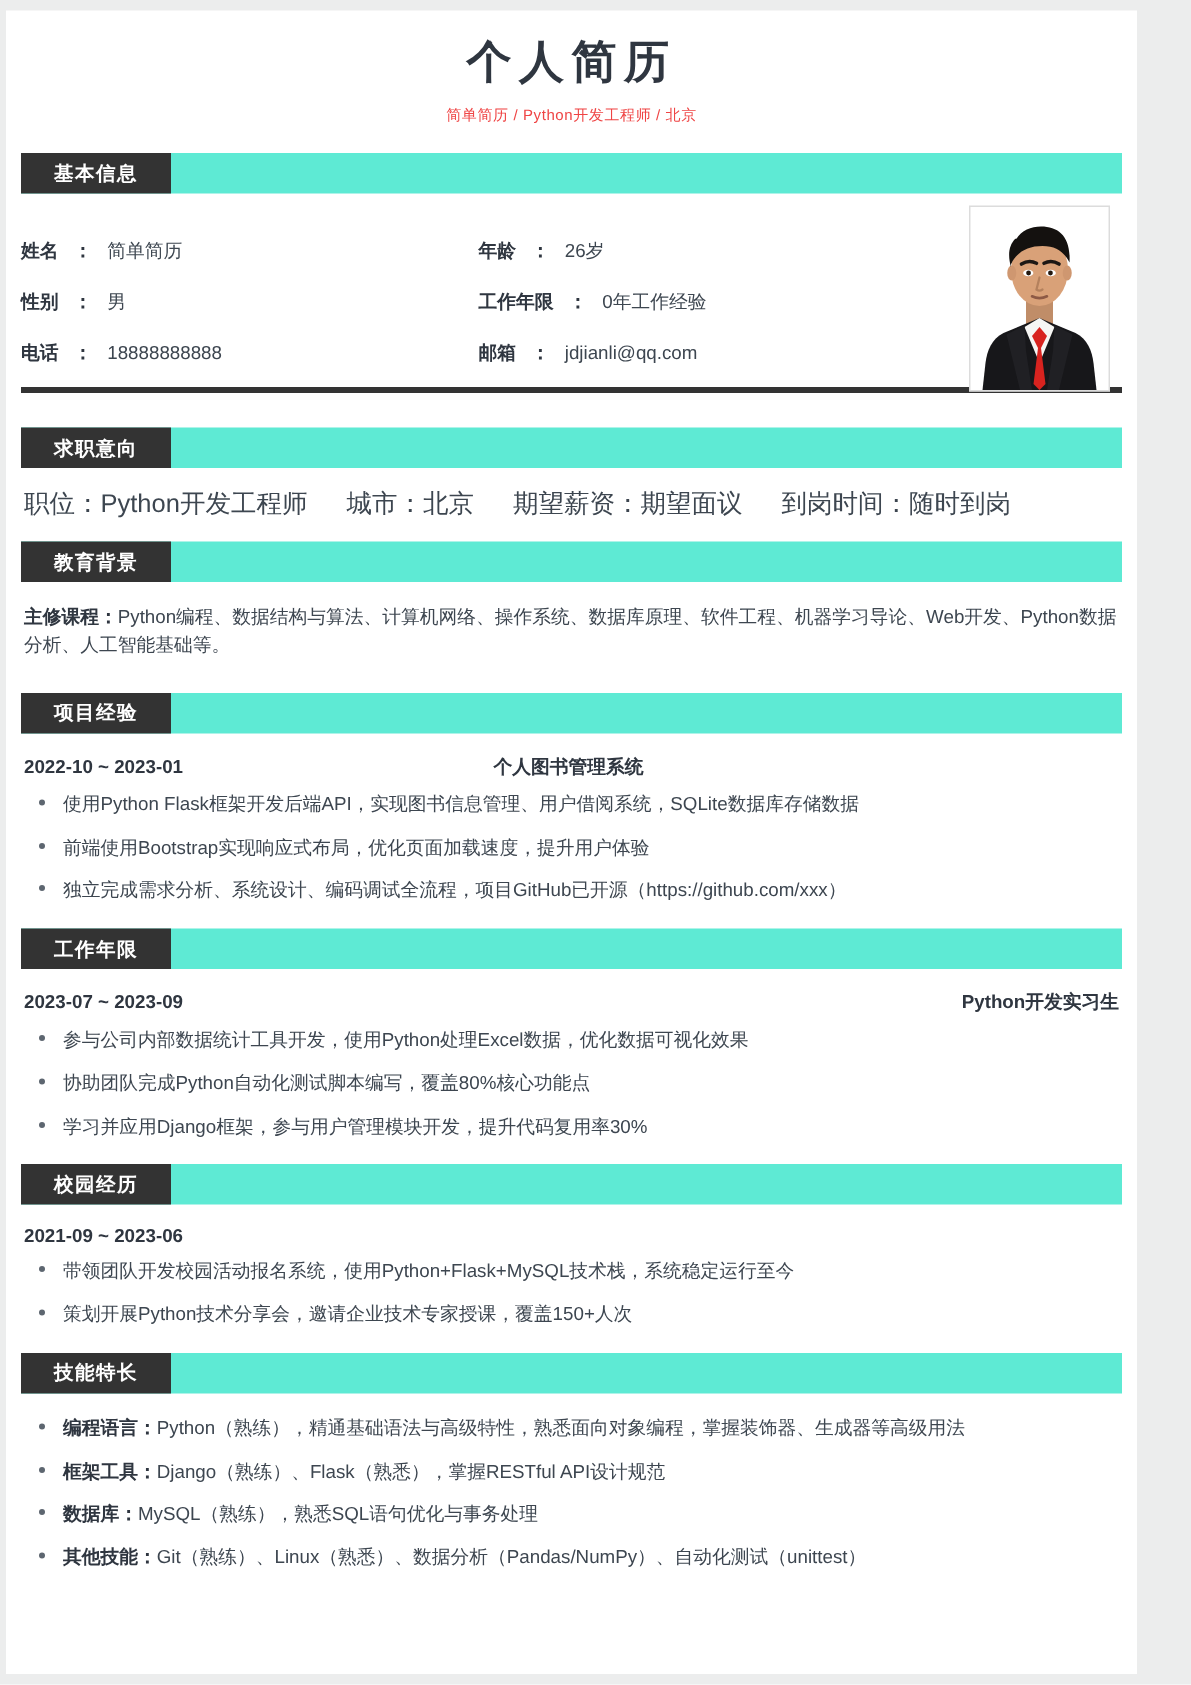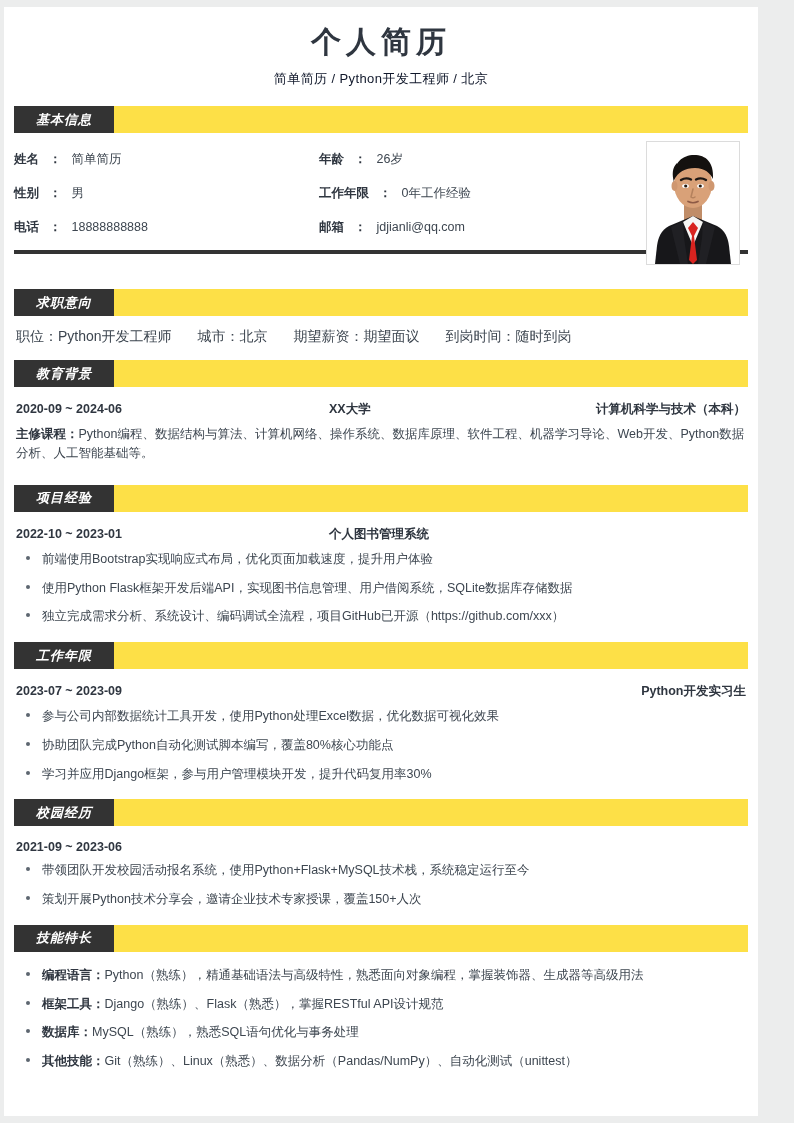--- a/index.html
+++ b/index.html
@@ -37,33 +37,32 @@
   .doc-title {
     font-size: 30px;
     font-weight: bold;
     letter-spacing: 5px;
     color: #2f3640;
     line-height: 1.2;
     margin: 0;
   }
   .doc-subtitle {
     margin-top: 10px;
-    font-size: 13px;
-    color: #0f172a;
+    font-size: 10px;
+    color: #ef4444;
     letter-spacing: 0.4px;
   }
 
   
   .section-bar {
     display: flex;
     align-items: stretch;
-    background: #fde047;
+    background: #5eead4;
     height: 27px;
     margin-top: 4px;
-    font-style: italic;
   }
   .section-bar .tag {
     background: #333333;
     color: #ffffff;
     font-size: 13px;
     font-weight: bold;
     letter-spacing: 1px;
     display: flex;
     align-items: center;
     padding: 0 16px;
@@ -73,20 +72,21 @@
   .section-bar .bar-rest { flex: 1; }
 
   
   .basic-wrap {
     position: relative;
     padding: 18px 0 16px 0;
     min-height: 118px;
   }
   .info-grid {
     width: 620px;
+    margin-top: 12px;
   }
   .info-row {
     display: flex;
     margin-bottom: 17px;
   }
   .info-row:last-child { margin-bottom: 0; }
   .info-cell {
     display: flex;
     align-items: baseline;
     font-size: 12.5px;
@@ -119,21 +119,21 @@
 
   .thick-rule {
     height: 4px;
     background: #333333;
     margin-top: 14px;
   }
 
   
   .intent-line {
     display: flex;
-    font-size: 14px;
+    font-size: 17px;
     color: #3d4650;
     padding: 12px 0 10px 2px;
     gap: 26px;
   }
 
   
   .entry {
     padding-top: 14px;
     padding-bottom: 8px;
   }
@@ -297,42 +297,37 @@
       <span>城市：北京</span>
       <span>期望薪资：期望面议</span>
       <span>到岗时间：随时到岗</span>
     </div>
 
     <div class="section-bar">
       <div class="tag">教育背景</div>
       <div class="bar-rest"></div>
     </div>
     <div class="entry">
-      <div class="entry-head">
-        <span class="eh-date">2020-09 ~ 2024-06</span>
-        <span class="eh-mid">XX大学</span>
-        <span class="eh-right">计算机科学与技术（本科）</span>
-      </div>
       <div class="detail-line">
         <span class="k">主修课程：</span><span>Python编程、数据结构与算法、计算机网络、操作系统、数据库原理、软件工程、机器学习导论、Web开发、Python数据分析、人工智能基础等。</span>
       </div>
     </div>
 
     <div class="section-bar">
       <div class="tag">项目经验</div>
       <div class="bar-rest"></div>
     </div>
     <div class="entry">
       <div class="entry-head">
         <span class="eh-date">2022-10 ~ 2023-01</span>
         <span class="eh-mid">个人图书管理系统</span>
       </div>
       <ul class="bullets">
+        <li><span>使用Python Flask框架开发后端API，实现图书信息管理、用户借阅系统，SQLite数据库存储数据</span></li>
         <li><span>前端使用Bootstrap实现响应式布局，优化页面加载速度，提升用户体验</span></li>
-        <li><span>使用Python Flask框架开发后端API，实现图书信息管理、用户借阅系统，SQLite数据库存储数据</span></li>
         <li><span>独立完成需求分析、系统设计、编码调试全流程，项目GitHub已开源（https://github.com/xxx）</span></li>
       </ul>
     </div>
 
     <div class="section-bar">
       <div class="tag">工作年限</div>
       <div class="bar-rest"></div>
     </div>
     <div class="entry">
       <div class="entry-head">

